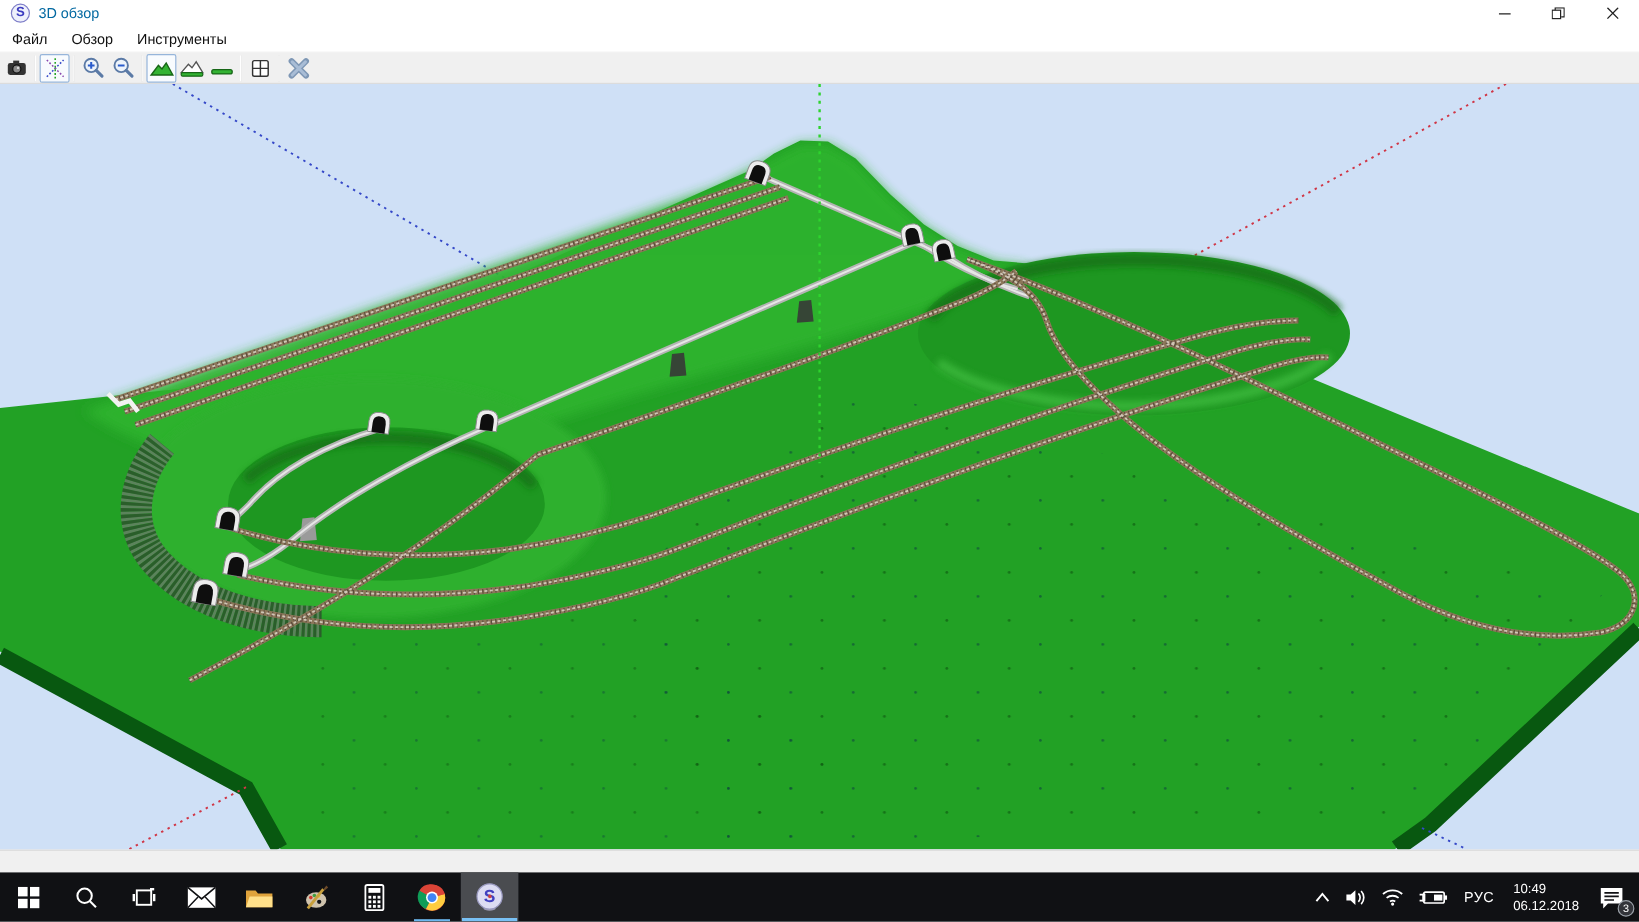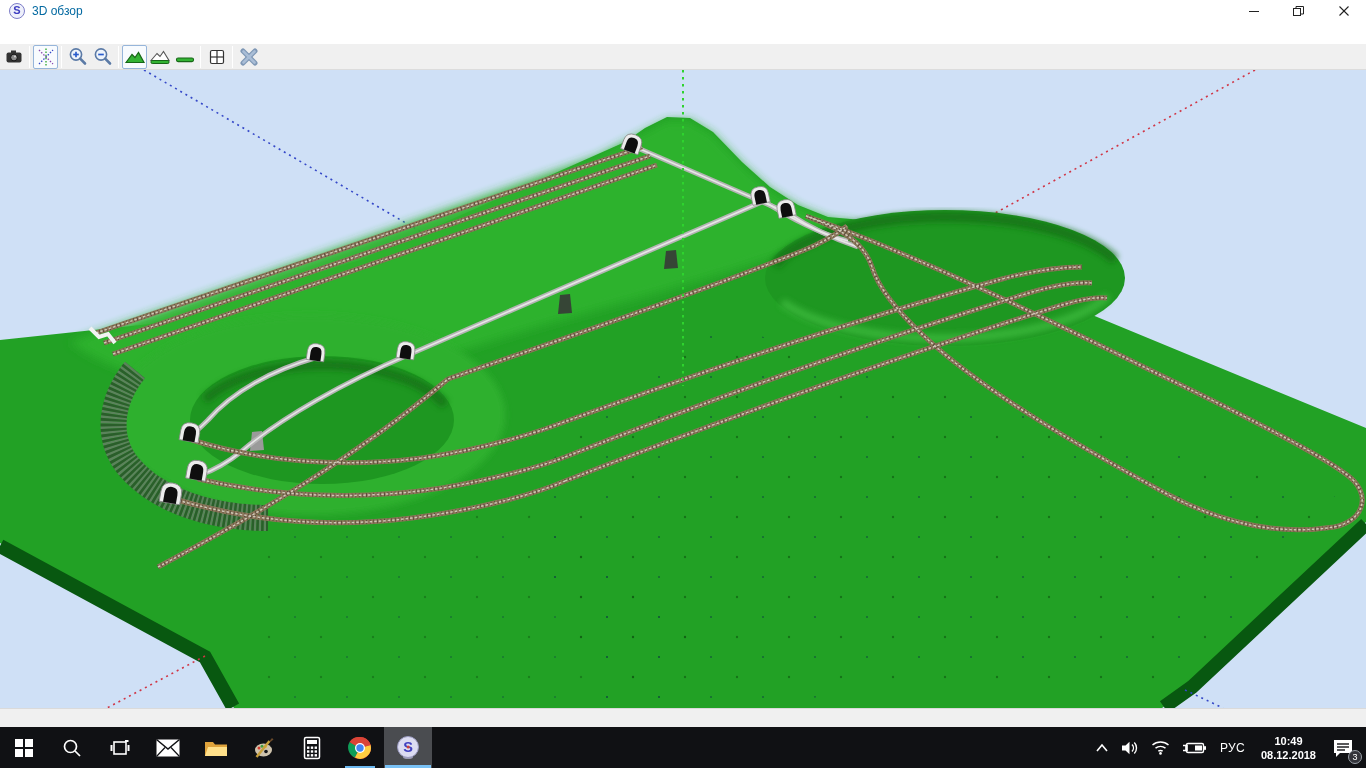--- a/index.html
+++ b/index.html
@@ -28,21 +28,21 @@
   
   #taskbar{position:absolute;left:0;top:727px;width:1366px;height:41px;background:#101114;display:flex;align-items:stretch;color:#fff;}
   .tb-item{width:48px;display:flex;align-items:center;justify-content:center;position:relative;}
   .tb-item.active{background:#4a4c50;}
   .run-line{position:absolute;bottom:0;height:2.5px;background:#6cb8f0;}
   .run-line.wide{left:1px;right:1px;height:3px;background:#79c1f5;}
   .run-line.narrow{left:9px;right:9px;}
   #tray{margin-left:auto;display:flex;align-items:center;}
   .tray-ico{display:flex;align-items:center;justify-content:center;height:41px;padding:0 6px;}
   #lang{font-size:12px;color:#fff;padding:0 8px;letter-spacing:.3px;}
-  #clock{font-size:11px;color:#fff;text-align:center;line-height:14px;padding:0 8px;font-weight:bold;}
+  #clock{font-size:11px;color:#fff;text-align:left;line-height:14px;padding:0 8px;}
   #action-center{position:relative;padding:0 12px 0 8px;display:flex;align-items:center;height:41px;}
   #notif-badge{position:absolute;right:4px;bottom:4px;width:14px;height:14px;border-radius:50%;background:#33343a;border:1px solid #9aa0a8;color:#fff;font-size:9px;display:flex;align-items:center;justify-content:center;}
 </style>
 </head>
 <body>
 
 <div id="screen">
 
   <div id="titlebar">
     <div id="app-icon">S</div>
@@ -61,20 +61,25 @@
       </div>
       <div class="winbtn">
         <svg width="10" height="10">
           <line x1="0.5" y1="0.5" x2="9.5" y2="9.5" stroke="#222" stroke-width="1.1"></line>
           <line x1="9.5" y1="0.5" x2="0.5" y2="9.5" stroke="#222" stroke-width="1.1"></line>
         </svg>
       </div>
     </div>
   </div>
 
+  <div id="menubar">
+    <span class="menu-item">Файл</span>
+    <span class="menu-item">Обзор</span>
+    <span class="menu-item">Инструменты</span>
+  </div>
 
   <div id="toolbar">
     <div class="tb">
       <svg width="20" height="20">
         <rect x="7" y="3.5" width="5" height="3" fill="#333"></rect>
         <rect x="2.5" y="5.5" width="15" height="10" rx="2" fill="#333"></rect>
         <circle cx="10" cy="10.5" r="3.4" fill="#8a8a8a" stroke="#111" stroke-width="1"></circle>
         <circle cx="11" cy="9.6" r="1" fill="#d8d8d8"></circle>
       </svg>
     </div>
@@ -409,21 +414,21 @@
           <rect x="4.5" y="2.5" width="17" height="9" rx="1.5" fill="none" stroke="#fff" stroke-width="1.4"></rect>
           <rect x="22" y="5.2" width="2" height="3.6" fill="#fff"></rect>
           <rect x="13" y="4.5" width="7" height="5" fill="#fff"></rect>
           <path d="M1,4.5 h3 M1,9.5 h3" stroke="#fff" stroke-width="1.6"></path>
           <rect x="3.2" y="3.8" width="2.6" height="6.4" fill="#fff"></rect>
         </svg>
       </div>
       <div id="lang">РУС</div>
       <div id="clock">
         <div>10:49</div>
-        <div>08.12.2018</div>
+        <div>06.12.2018</div>
       </div>
       <div id="action-center">
         <svg width="22" height="20">
           <path d="M2,2 h18 v13 h-12 l-4,4 v-4 h-2 Z" fill="#fff"></path>
           <line x1="5" y1="6" x2="17" y2="6" stroke="#101114" stroke-width="1.4"></line>
           <line x1="5" y1="9" x2="17" y2="9" stroke="#101114" stroke-width="1.4"></line>
           <line x1="5" y1="12" x2="13" y2="12" stroke="#101114" stroke-width="1.4"></line>
         </svg>
         <div id="notif-badge">3</div>
       </div>

